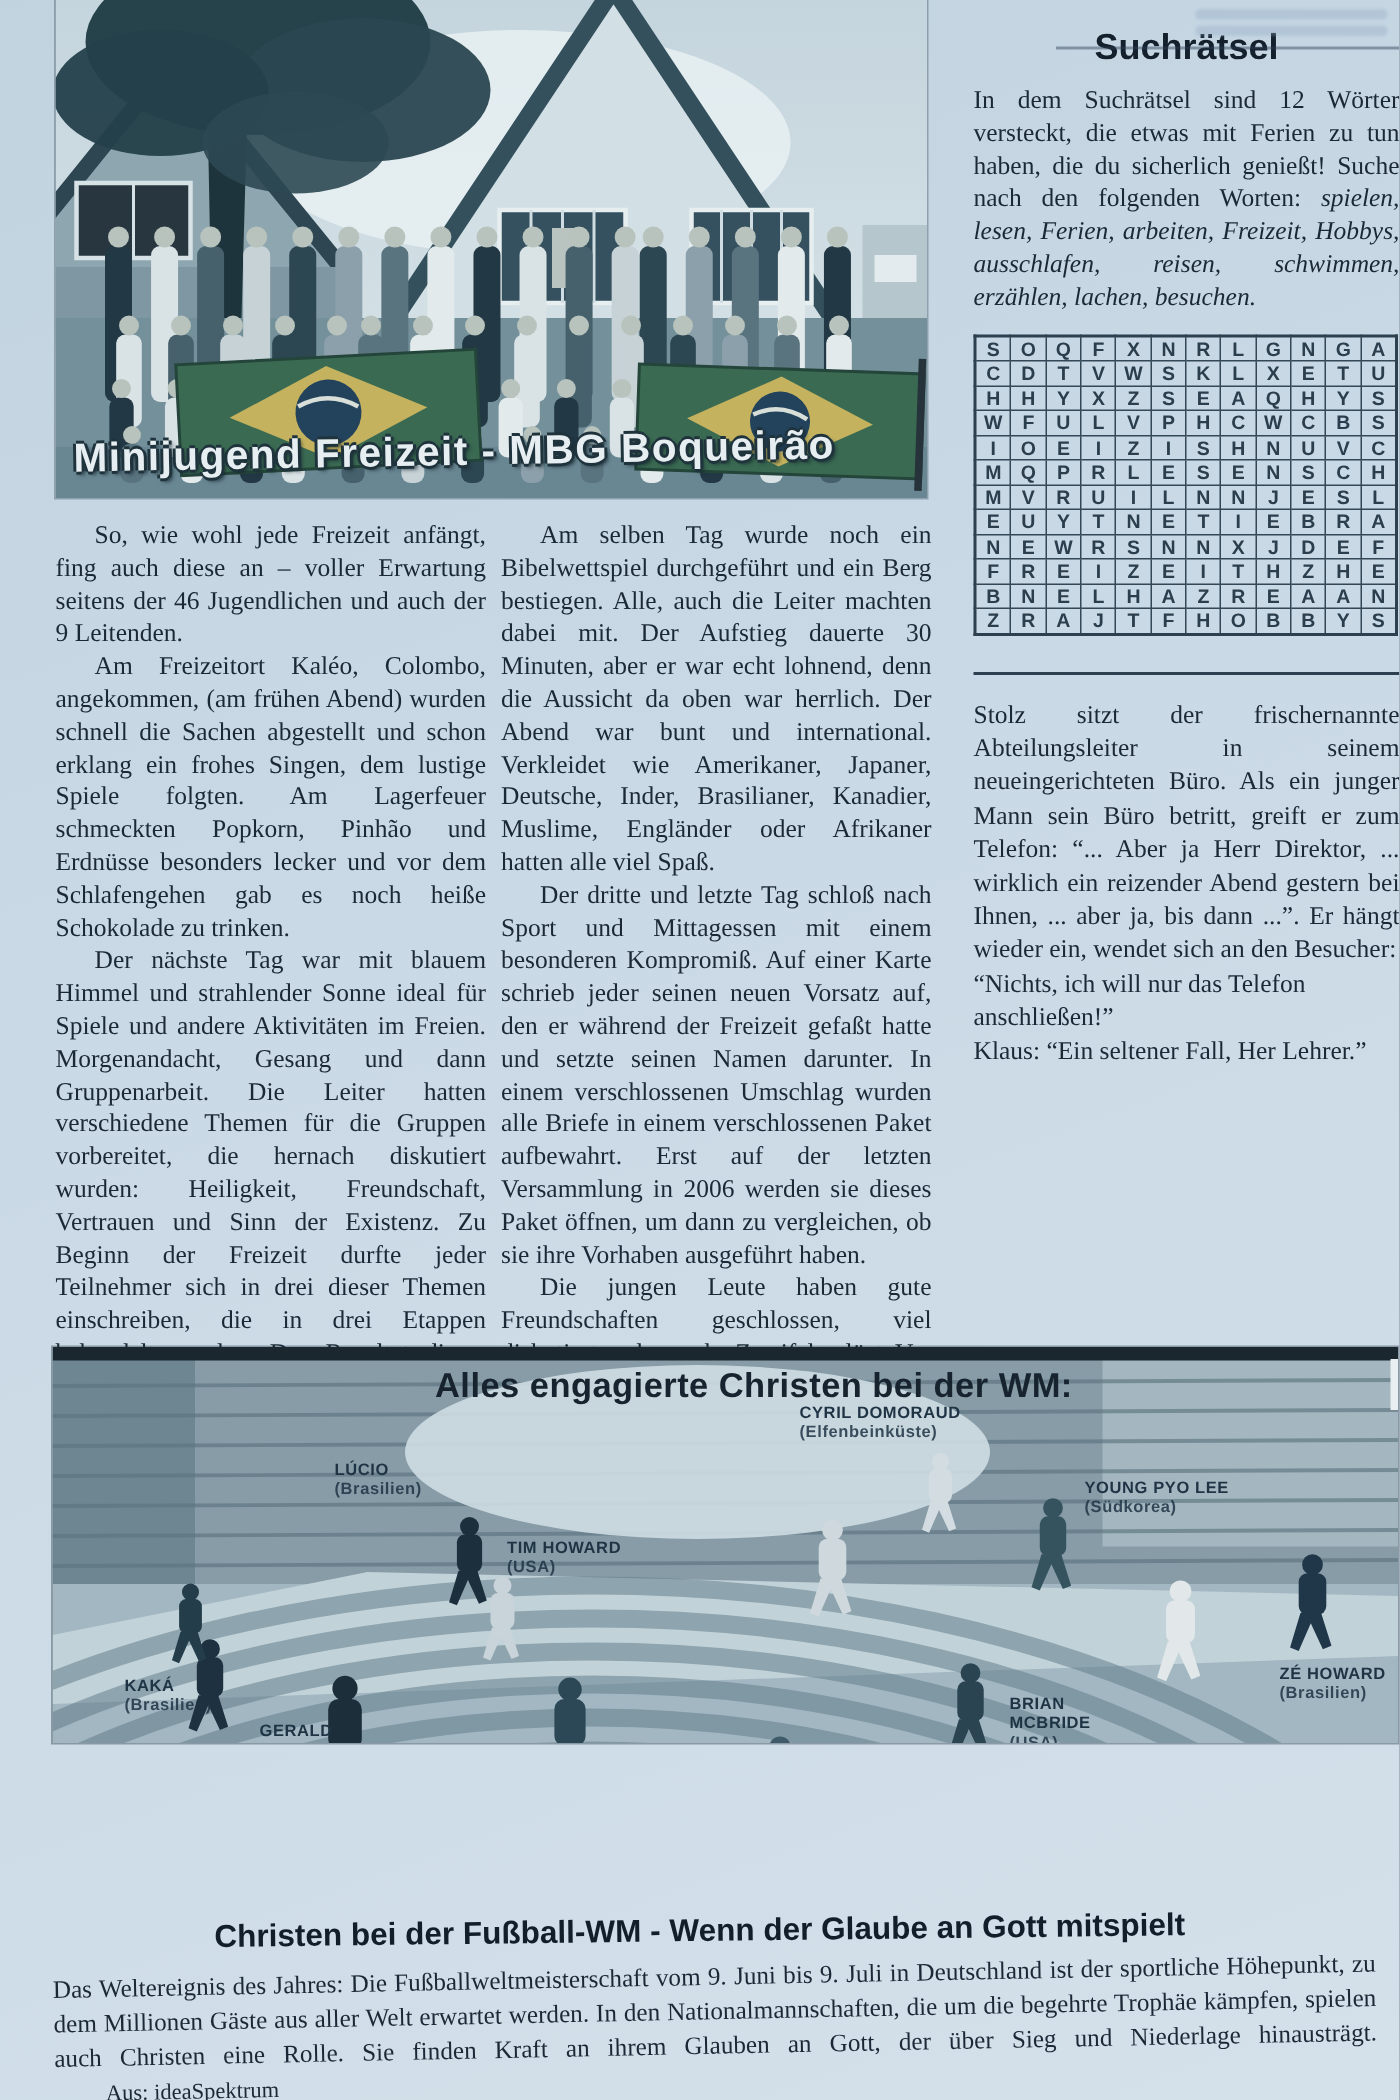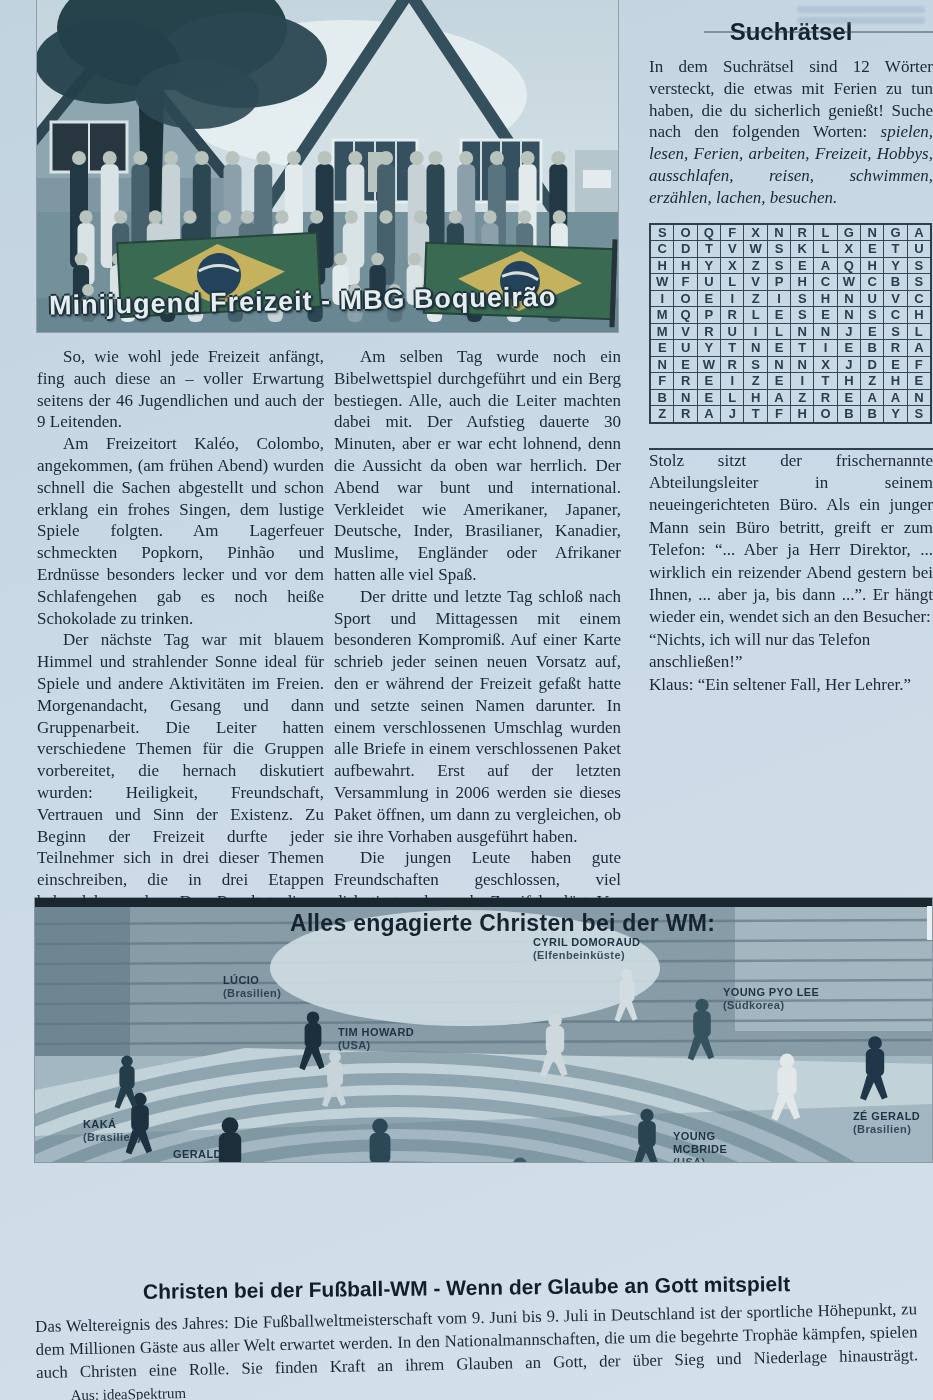--- a/index.html
+++ b/index.html
@@ -33,21 +33,21 @@
   table.grid{border-collapse:collapse;margin-top:14px;width:283px;
              font-family:"Liberation Sans",sans-serif;}
   table.grid td{border:1.6px solid #33475696;border:1.6px solid #334756;width:23px;height:15.5px;
                 text-align:center;vertical-align:middle;font-size:13px;font-weight:bold;
                 color:#2b3e4d;padding:0;}
   table.grid{border:2.4px solid #2c404f;}
   .jokes-rule{margin-top:24px;height:2px;background:#2c4052;}
   .laugh-head{display:flex;align-items:center;margin-top:16px;}
   .smiley{flex:0 0 auto;margin-left:10px;}
   .laugh-title{margin-left:28px;font-size:21px;font-weight:bold;font-style:italic;color:#15222e;}
-  .jokes{font-size:17px;line-height:22.4px;}
+  .jokes{margin-top:16px;font-size:17px;line-height:22.4px;}
   .jokes p{margin:0;text-align:justify;}
   .jokes p.q{text-align:left;}
   .jokes p.gap{margin-top:22px;}
   
   .wm-photo{position:absolute;left:35px;top:898px;width:897px;height:264px;overflow:hidden;
             box-shadow:0 0 0 1px rgba(35,52,66,.4);}
   .wm-photo svg{display:block;position:absolute;left:0;top:0;}
   .wm-title{position:absolute;left:255px;top:12px;width:640px;
             font-family:"Liberation Sans",sans-serif;font-weight:bold;font-size:23px;
             color:#17242f;letter-spacing:.3px;}
@@ -574,22 +574,22 @@
       <path d="M208,297 l8,0 l-4,7 z" fill="#44606c"></path>
     </svg>
     <div class="wm-title">Alles engagierte Christen bei der WM:</div>
     <div class="corner-box">Chr</div>
 
     <div class="plabel" style="left:48px;top:220px;"><span>KAKÁ</span><br><span class="pc">(Brasilien)</span></div>
     <div class="plabel" style="left:188px;top:76px;"><span>LÚCIO</span><br><span class="pc">(Brasilien)</span></div>
     <div class="plabel" style="left:303px;top:128px;"><span>TIM HOWARD</span><br><span class="pc">(USA)</span></div>
     <div class="plabel" style="left:498px;top:38px;max-width:160px;"><span>CYRIL DOMORAUD</span><br><span class="pc">(Elfenbeinküste)</span></div>
     <div class="plabel" style="left:688px;top:88px;"><span>YOUNG PYO LEE</span><br><span class="pc">(Südkorea)</span></div>
-    <div class="plabel" style="left:818px;top:212px;"><span>ZÉ GERALD</span><br><span class="pc">(Brasilien)</span></div>
-    <div class="plabel" style="left:638px;top:232px;max-width:64px;"><span>YOUNG MCBRIDE</span><br><span class="pc">(USA)</span></div>
+    <div class="plabel" style="left:818px;top:212px;"><span>ZÉ HOWARD</span><br><span class="pc">(Brasilien)</span></div>
+    <div class="plabel" style="left:638px;top:232px;max-width:64px;"><span>BRIAN MCBRIDE</span><br><span class="pc">(USA)</span></div>
     <div class="plabel" style="left:570px;top:288px;"><span>DOMORAUD</span><br><span class="pc">(Brasilien)</span></div>
     <div class="plabel" style="left:452px;top:296px;max-width:92px;"><span>JUAN CARLOS VALERÓN</span><br><span class="pc">(Spanien)</span></div>
     <div class="plabel" style="left:310px;top:300px;max-width:150px;"><span>SONG HOWARD GUK</span><br><span class="pc">(Südkorea)</span></div>
     <div class="plabel" style="left:138px;top:250px;max-width:80px;"><span>GERALD ASAMOAH</span><br><span class="pc">(Deutschland)</span></div>
   </div>
 
   <div class="wm-caption">Christen bei der Fußball-WM  - Wenn der Glaube an Gott mitspielt</div>
   <div class="bottom-par">
     <span>Das Weltereignis des Jahres: Die Fußballweltmeisterschaft vom 9. Juni bis 9. Juli in Deutschland ist der sportliche Höhepunkt, zu dem Millionen Gäste aus aller Welt erwartet werden. In den Nationalmannschaften, die um die begehrte Trophäe kämpfen, spielen auch Christen eine Rolle. Sie finden Kraft an ihrem Glauben an Gott, der über Sieg und Niederlage hinausträgt.</span>
     <span class="src">Aus: ideaSpektrum</span>

